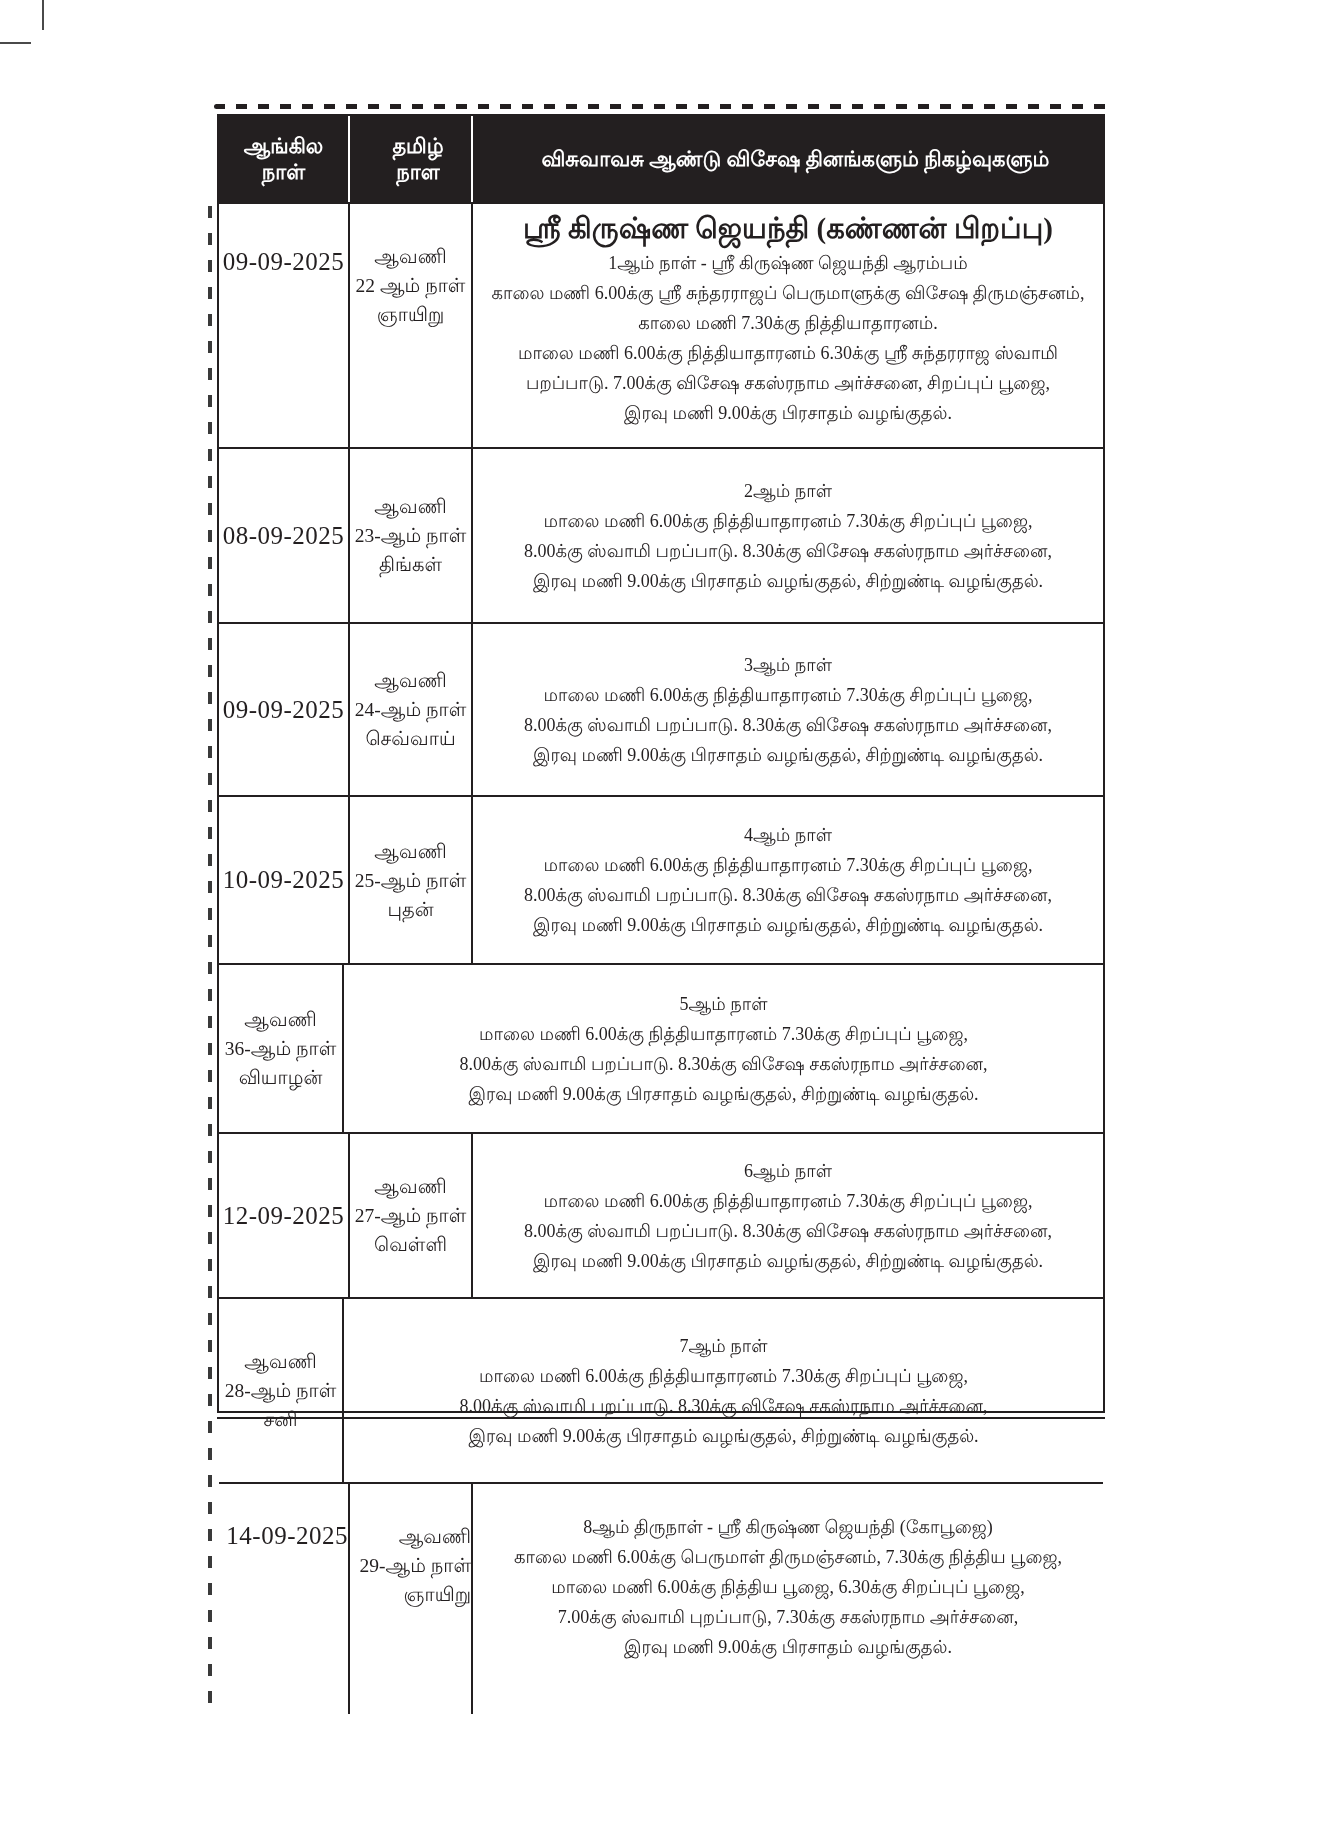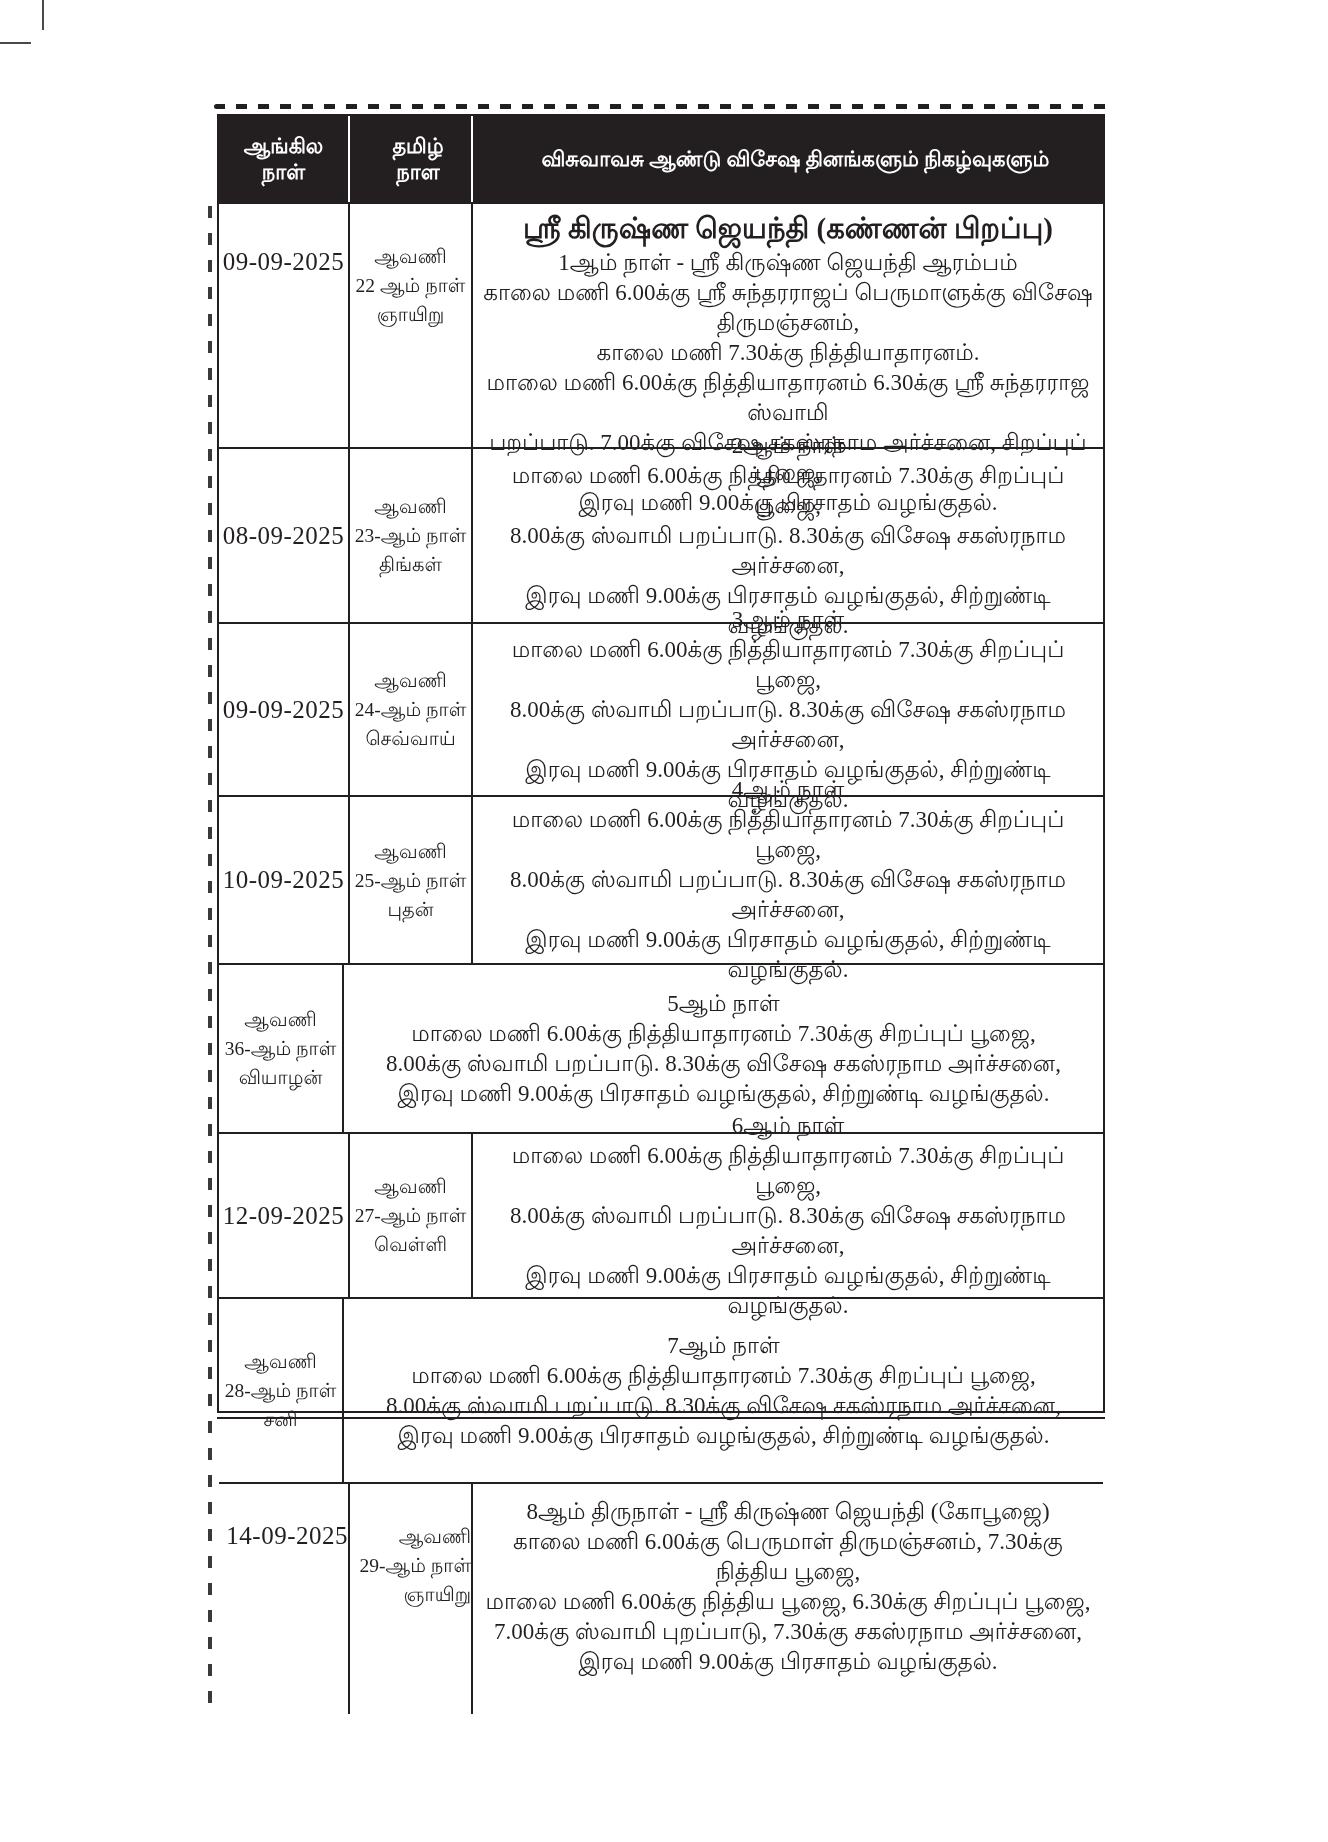--- a/index.html
+++ b/index.html
@@ -52,21 +52,21 @@
   .cell{display:flex;flex-direction:column;align-items:center;justify-content:center;text-align:center;}
 
   .r1{height:245px;} .r2{height:175px;} .r3{height:173px;} .r4{height:168px;}
   .r5{height:169px;} .r6{height:165px;} .r7{height:185px;} .r8{height:232px;}
 
   .date{font-size:25px;letter-spacing:.5px;white-space:nowrap;}
   .tamil-line{font-size:19.5px;line-height:29px;white-space:nowrap;}
 
   .events{padding:0 10px;}
   .festival-title{font-size:29px;line-height:40px;font-weight:bold;white-space:nowrap;}
-  .para{font-size:23px;line-height:30px;white-space:pre-line;}
+  .para{font-size:18px;line-height:30px;white-space:pre-line;}
   .para + .para{}
 
   
   .r1 .cell{justify-content:flex-start;}
   .r1 .cell-date{padding-top:44px;}
   .r1 .cell-tamil{padding-top:38px;}
   .r1 .cell-events{padding-top:4px;}
   .r8 .cell-date,.r8 .cell-tamil{justify-content:flex-start;padding-top:38px;align-items:flex-end;}
   .r8 .cell-events{padding-bottom:24px;}
 </style>

